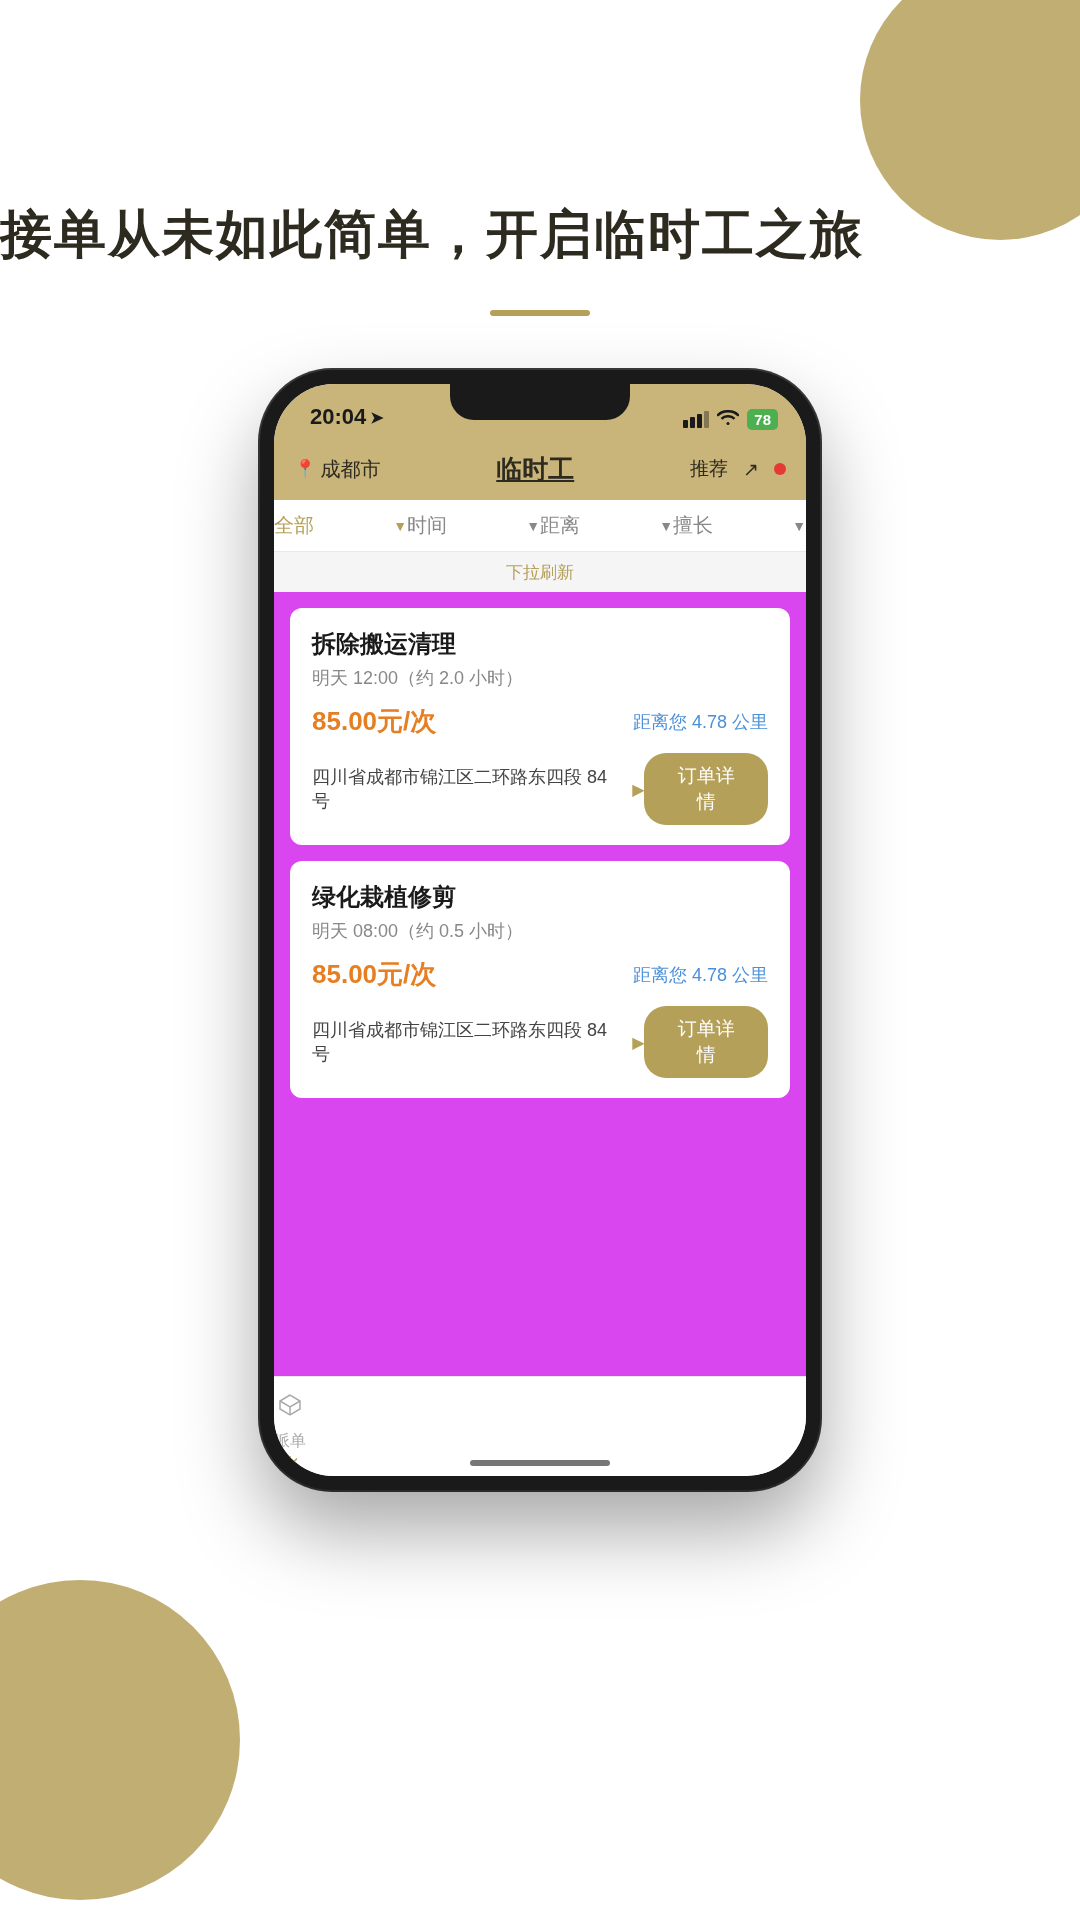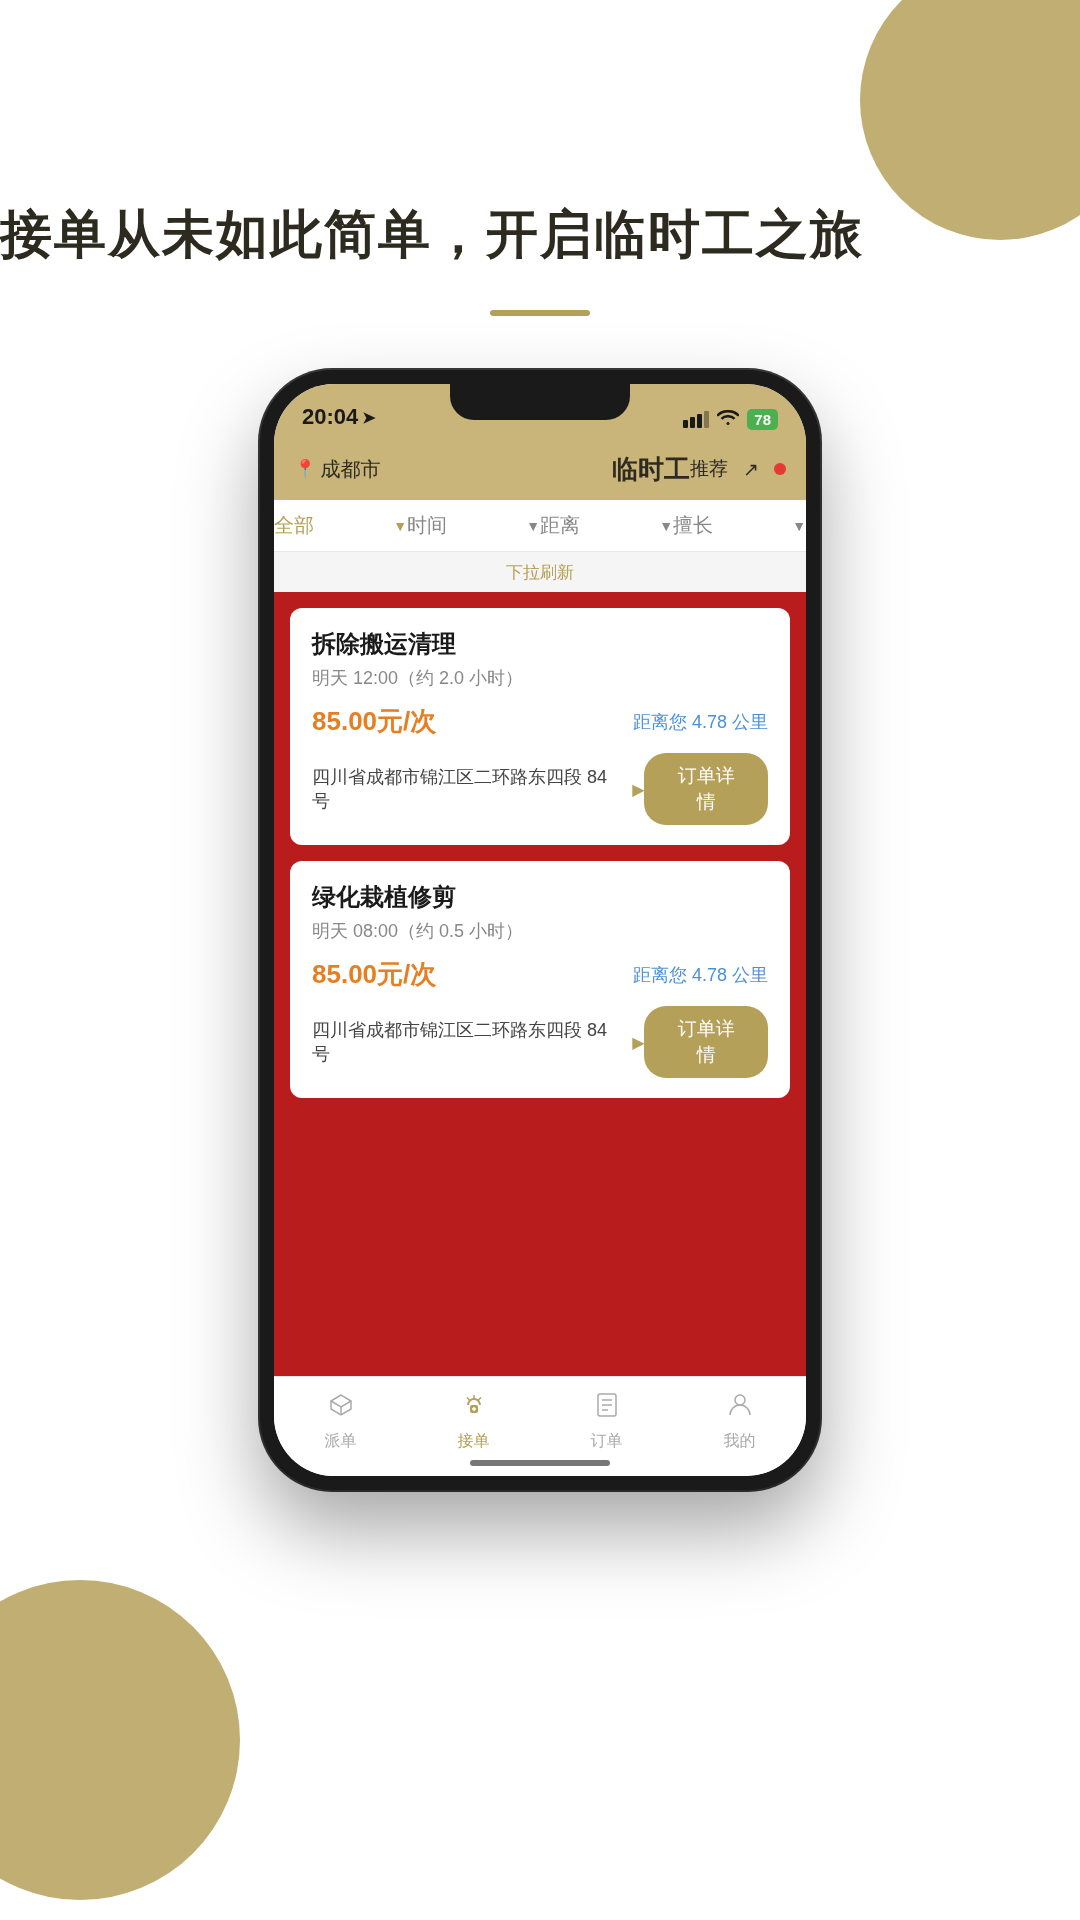--- a/index.html
+++ b/index.html
@@ -117,20 +117,21 @@
       background: #c9b47a;
     }
 
     .status-time {
       font-size: 22px;
       font-weight: 700;
       color: #1a1a1a;
       display: flex;
       align-items: center;
       gap: 4px;
+      margin-left: 8px;
     }
 
     .status-arrow {
       font-size: 16px;
       color: #1a1a1a;
     }
 
     .status-right {
       margin-left: auto;
       display: flex;
@@ -185,24 +186,25 @@
       color: #2d2a20;
     }
 
     .location-pin {
       color: #2d2a20;
       font-size: 18px;
     }
 
     .header-title {
       flex: 1;
-      text-align: right;
+      text-align: center;
       font-size: 26px;
       font-weight: 700;
       color: #2d2a20;
+      text-decoration: underline;
     }
 
     .header-recommend {
       font-size: 19px;
       color: #2d2a20;
       display: flex;
       align-items: center;
       gap: 15px;
     }
 
@@ -262,21 +264,21 @@
       color: #b5a05a;
     }
 
     
     .content-area {
       position: absolute;
       top: 208px;
       left: 0;
       right: 0;
       bottom: 100px;
-      background: #b91c1c;
+      background: #d946ef;
       overflow: hidden;
     }
 
     
     .job-card {
       background: #ffffff;
       margin: 16px 16px 0;
       border-radius: 12px;
       padding: 20px 22px;
       position: relative;
@@ -347,20 +349,21 @@
       position: absolute;
       bottom: 0;
       left: 0;
       right: 0;
       height: 100px;
       background: #ffffff;
       display: flex;
       align-items: flex-start;
       padding-top: 14px;
       border-top: 1px solid #e8e8e8;
+      flex-direction: column;
     }
 
     .nav-item {
       flex: 1;
       display: flex;
       flex-direction: column;
       align-items: center;
       gap: 5px;
     }
 

